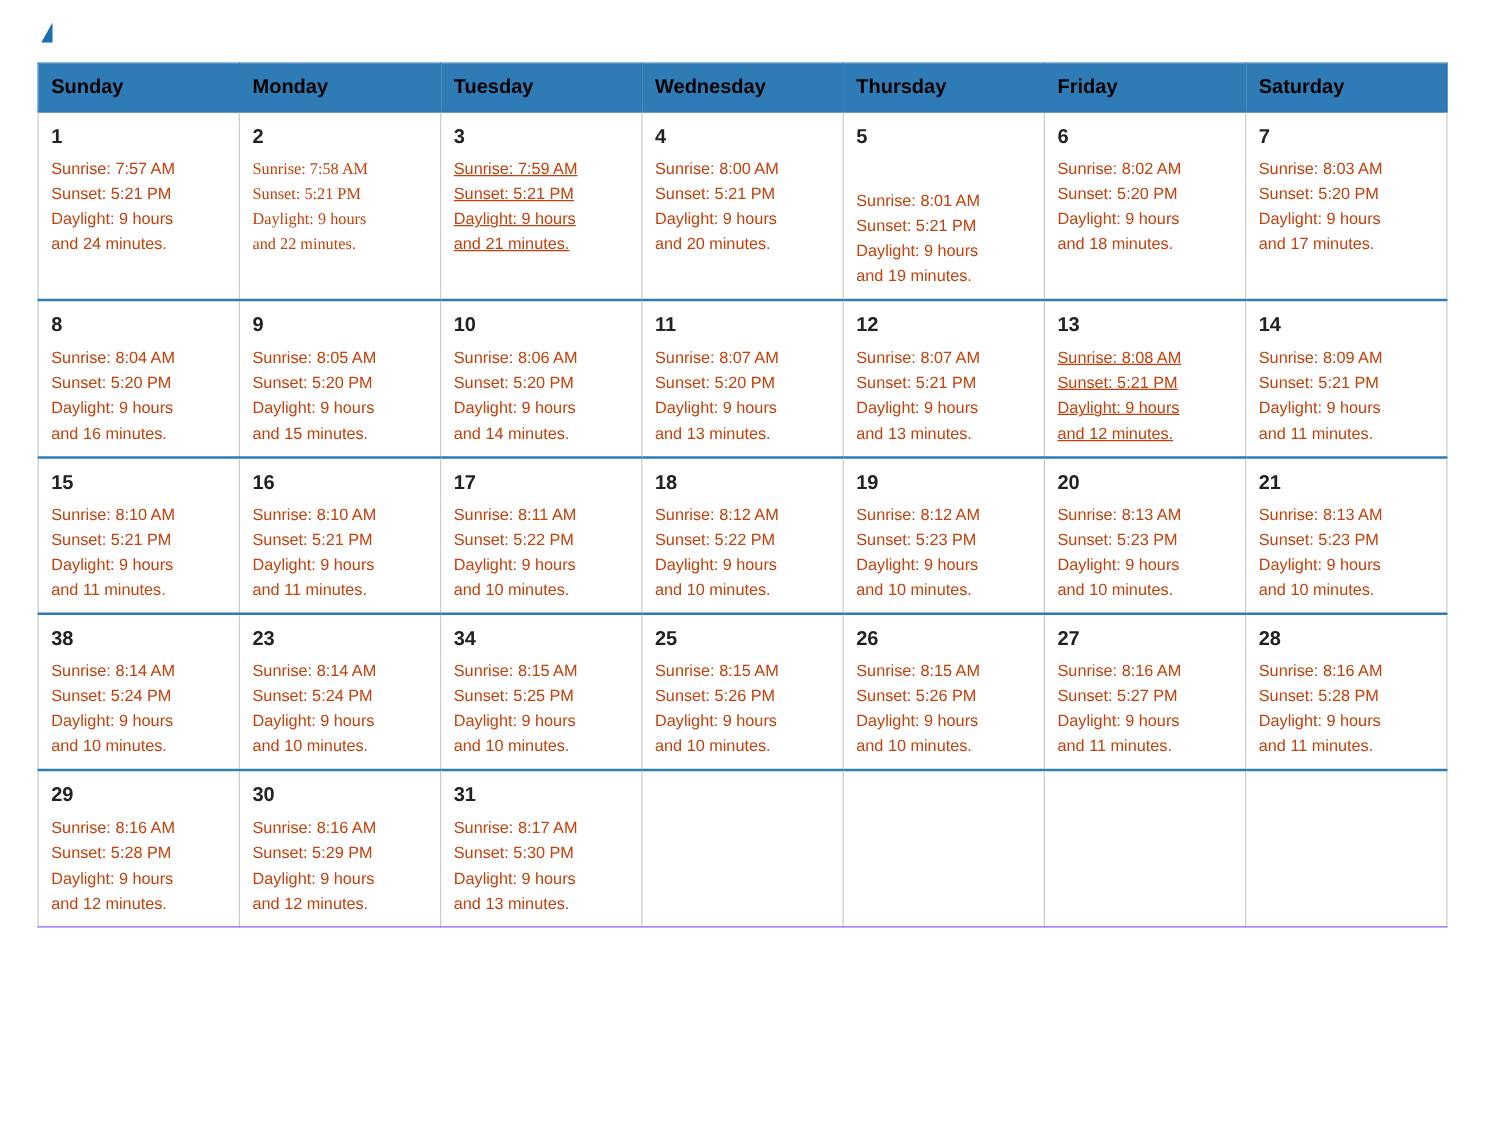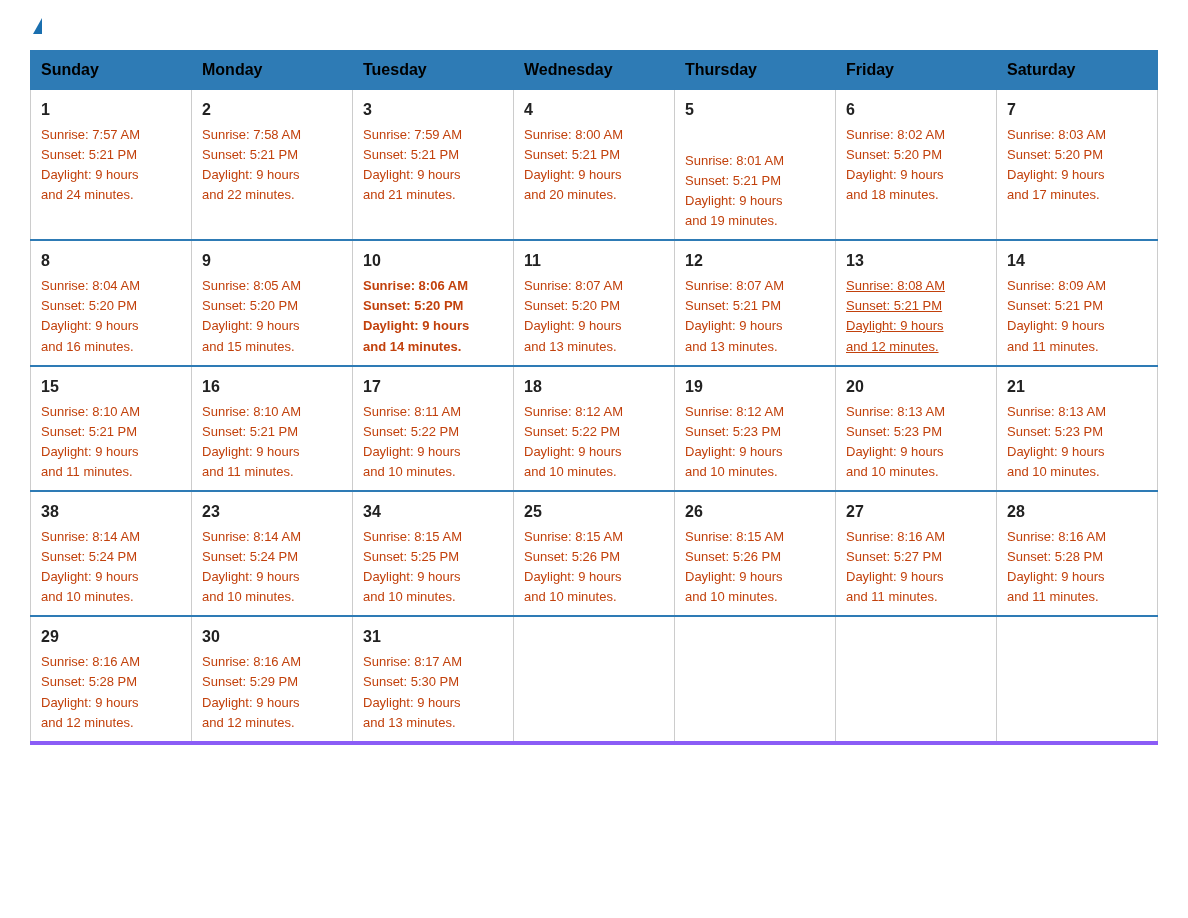--- a/index.html
+++ b/index.html
@@ -66,21 +66,21 @@
       margin-bottom: 2px;
     }
     td .day-info {
       font-size: 13px;
       color: #c2410c;
     }
     tr td {
       border-bottom: 2px solid #2e7bb5;
     }
     tr:last-child td {
-      border-bottom: 4px solid #8b5cf6;
+      border-bottom: 1px solid #8b5cf6;
     }
     td.empty {
       background: #fff;
     }
     .logo-line1 {
       display: flex;
       align-items: center;
       gap: 0;
       font-size: 30px;
       font-weight: bold;
@@ -138,28 +138,28 @@
   <tr>
         <td>
           <span class="day-number">1</span>
           <div class="day-info" style="white-space: pre-line;">Sunrise: 7:57 AM
 Sunset: 5:21 PM
 Daylight: 9 hours
 and 24 minutes.</div>
         </td>
         <td>
           <span class="day-number">2</span>
-          <div class="day-info" style="white-space: pre-line;">Sunrise: 7:58 AM
+          <div class="day-info" style="white-space: pre-line; font-family: Liberation Serif, serif;">Sunrise: 7:58 AM
 Sunset: 5:21 PM
 Daylight: 9 hours
 and 22 minutes.</div>
         </td>
         <td>
           <span class="day-number">3</span>
-          <div class="day-info" style="white-space: pre-line;">Sunrise: 7:59 AM
+          <div class="day-info" style="white-space: pre-line; text-decoration: underline;">Sunrise: 7:59 AM
 Sunset: 5:21 PM
 Daylight: 9 hours
 and 21 minutes.</div>
         </td>
         <td>
           <span class="day-number">4</span>
           <div class="day-info" style="white-space: pre-line;">Sunrise: 8:00 AM
 Sunset: 5:21 PM
 Daylight: 9 hours
 and 20 minutes.</div>
@@ -196,21 +196,21 @@
         </td>
         <td>
           <span class="day-number">9</span>
           <div class="day-info" style="white-space: pre-line;">Sunrise: 8:05 AM
 Sunset: 5:20 PM
 Daylight: 9 hours
 and 15 minutes.</div>
         </td>
         <td>
           <span class="day-number">10</span>
-          <div class="day-info" style="white-space: pre-line; font-weight: bold;">Sunrise: 8:06 AM
+          <div class="day-info" style="white-space: pre-line;">Sunrise: 8:06 AM
 Sunset: 5:20 PM
 Daylight: 9 hours
 and 14 minutes.</div>
         </td>
         <td>
           <span class="day-number">11</span>
           <div class="day-info" style="white-space: pre-line;">Sunrise: 8:07 AM
 Sunset: 5:20 PM
 Daylight: 9 hours
 and 13 minutes.</div>

